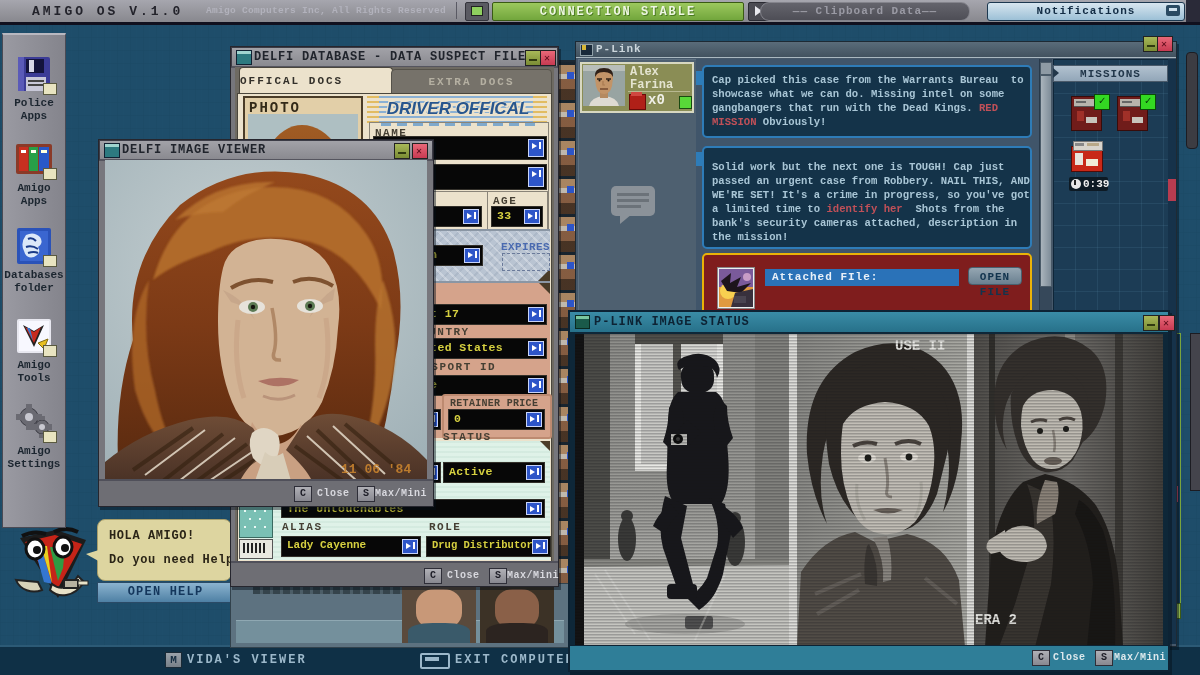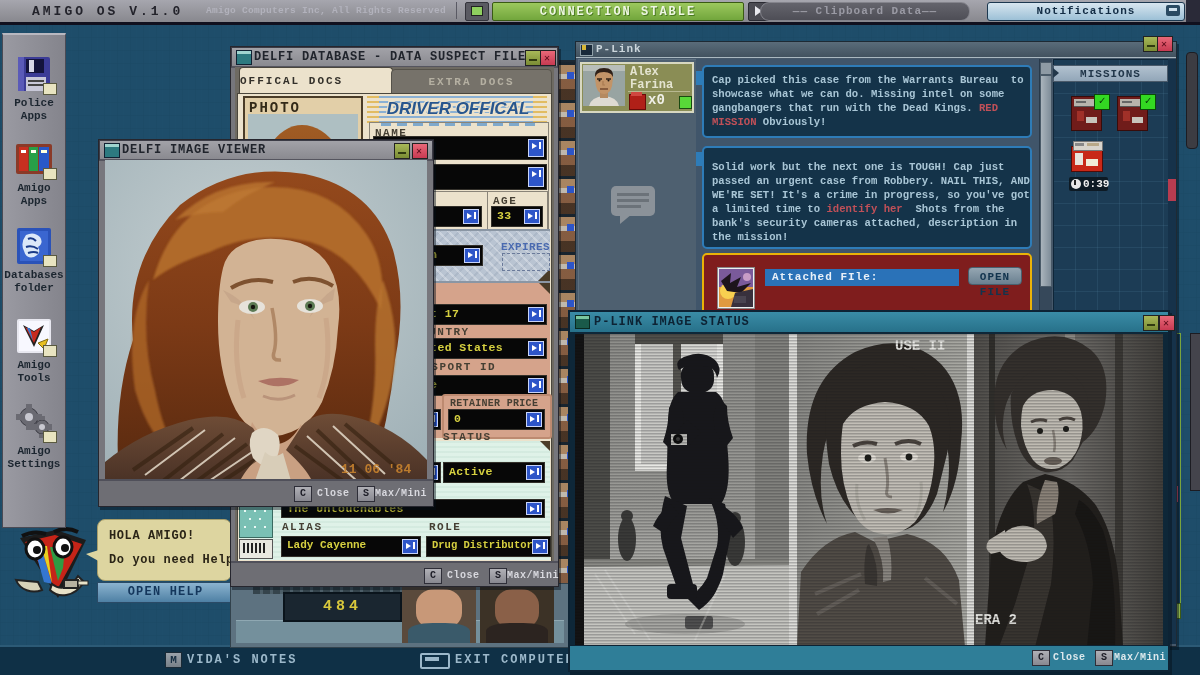--- a/index.html
+++ b/index.html
@@ -69,21 +69,21 @@
 </div>
 <div id="connic" class="abs"></div>
 <div id="conn" class="abs">CONNECTION STABLE</div>
 <div id="curic" class="abs"></div>
 <div id="clip" class="abs">—— Clipboard Data——</div>
 <div id="notif" class="abs">Notifications<i></i></div>
 <div class="abs" style="left:1186px;top:0;width:14px;height:22px;background:#2a2a38"></div>
 
 <div id="taskbar" class="abs">
       <span class="m">M</span>
-      <span class="vt">VIDA'S NOTES</span>
+      <span class="vt">VIDA'S VIEWER</span>
       <span class="ki"></span>
       <span class="et">EXIT COMPUTER</span>
     </div>
 
 <div class="abs" style="left:97px;top:519px;width:133px;height:60px;background:#ddd5a0;border:1px solid #a89e6a;border-radius:8px"></div>
 <div class="abs" style="left:86px;top:549px;width:0;height:0;border-right:16px solid #ddd5a0;border-top:5px solid transparent;border-bottom:9px solid transparent"></div>
 <div class="abs" style="left:109px;top:529px;font-size:12px;font-weight:bold;color:#2a2416;letter-spacing:.6px">HOLA AMIGO!</div>
 <div class="abs" style="left:109px;top:553px;font-size:12px;font-weight:bold;color:#2a2416;letter-spacing:.6px">Do you need Help</div>
 <div class="abs" style="left:97px;top:582px;width:135px;height:19px;background:linear-gradient(#8cb4d0,#4e80a4);border:1px solid #2a4a66;text-align:center;line-height:19px;font-size:12px;font-weight:bold;color:#14375c;letter-spacing:1.2px">OPEN HELP</div>
 <svg class="abs" style="left:12px;top:524px" width="84" height="84" viewBox="0 0 84 84">
@@ -167,21 +167,20 @@
  <div class="slb" style="top:410px">Amigo<br>Settings</div>
 </div>
 
 <div class="abs" style="left:552px;top:60px;width:24px;height:586px;background:#1c2832"></div>
 <div class="abs" style="left:554px;top:62px;width:21px;height:582px;background:
  repeating-linear-gradient(180deg,#18242e 0 3px,#b08a64 3px 12px,#c8c0b4 12px 17px,#8a5f42 17px 27px,#4a3424 27px 38px);opacity:.95"></div>
 <div class="abs" style="left:567px;top:72px;width:7px;height:566px;background:repeating-linear-gradient(180deg,#2d55c8 0 7px,transparent 7px 38px)"></div>
 <div class="abs" style="left:230px;top:583px;width:340px;height:63px;background:#5d7280;border:1px solid #32424c"></div>
 <div class="abs" style="left:236px;top:620px;width:328px;height:22px;background:#74909c;border-top:1px solid #8fa8b2"></div>
 <div class="abs" style="left:253px;top:585px;width:150px;height:9px;background:repeating-linear-gradient(90deg,#35444c 0 7px,#4c5e68 7px 10px)"></div>
-<div class="abs" style="left:283px;top:592px;width:115px;height:26px;background:#1a2630;border:2px solid #0a141c;text-align:center;font-size:15px;font-weight:bold;color:#d8c83c;letter-spacing:4px;line-height:26px">484</div>
 <div class="abs" style="left:402px;top:585px;width:74px;height:58px;background:#5a4a3c">
       <div class="abs" style="left:14px;top:4px;width:46px;height:40px;border-radius:40%;background:#c89878"></div>
       <div class="abs" style="left:6px;top:38px;width:62px;height:20px;border-radius:40% 40% 0 0;background:#3a5a6a"></div>
     </div>
 <div class="abs" style="left:480px;top:585px;width:74px;height:58px;background:#3c3226">
       <div class="abs" style="left:15px;top:4px;width:44px;height:40px;border-radius:40%;background:#8a6048"></div>
       <div class="abs" style="left:6px;top:38px;width:62px;height:20px;border-radius:40% 40% 0 0;background:#2c2420"></div>
     </div>
 
 <div class="win" id="delfidb" style="left:230px;top:46px;width:327px;height:539px;background:#76767c;border:1px solid #26262e">

